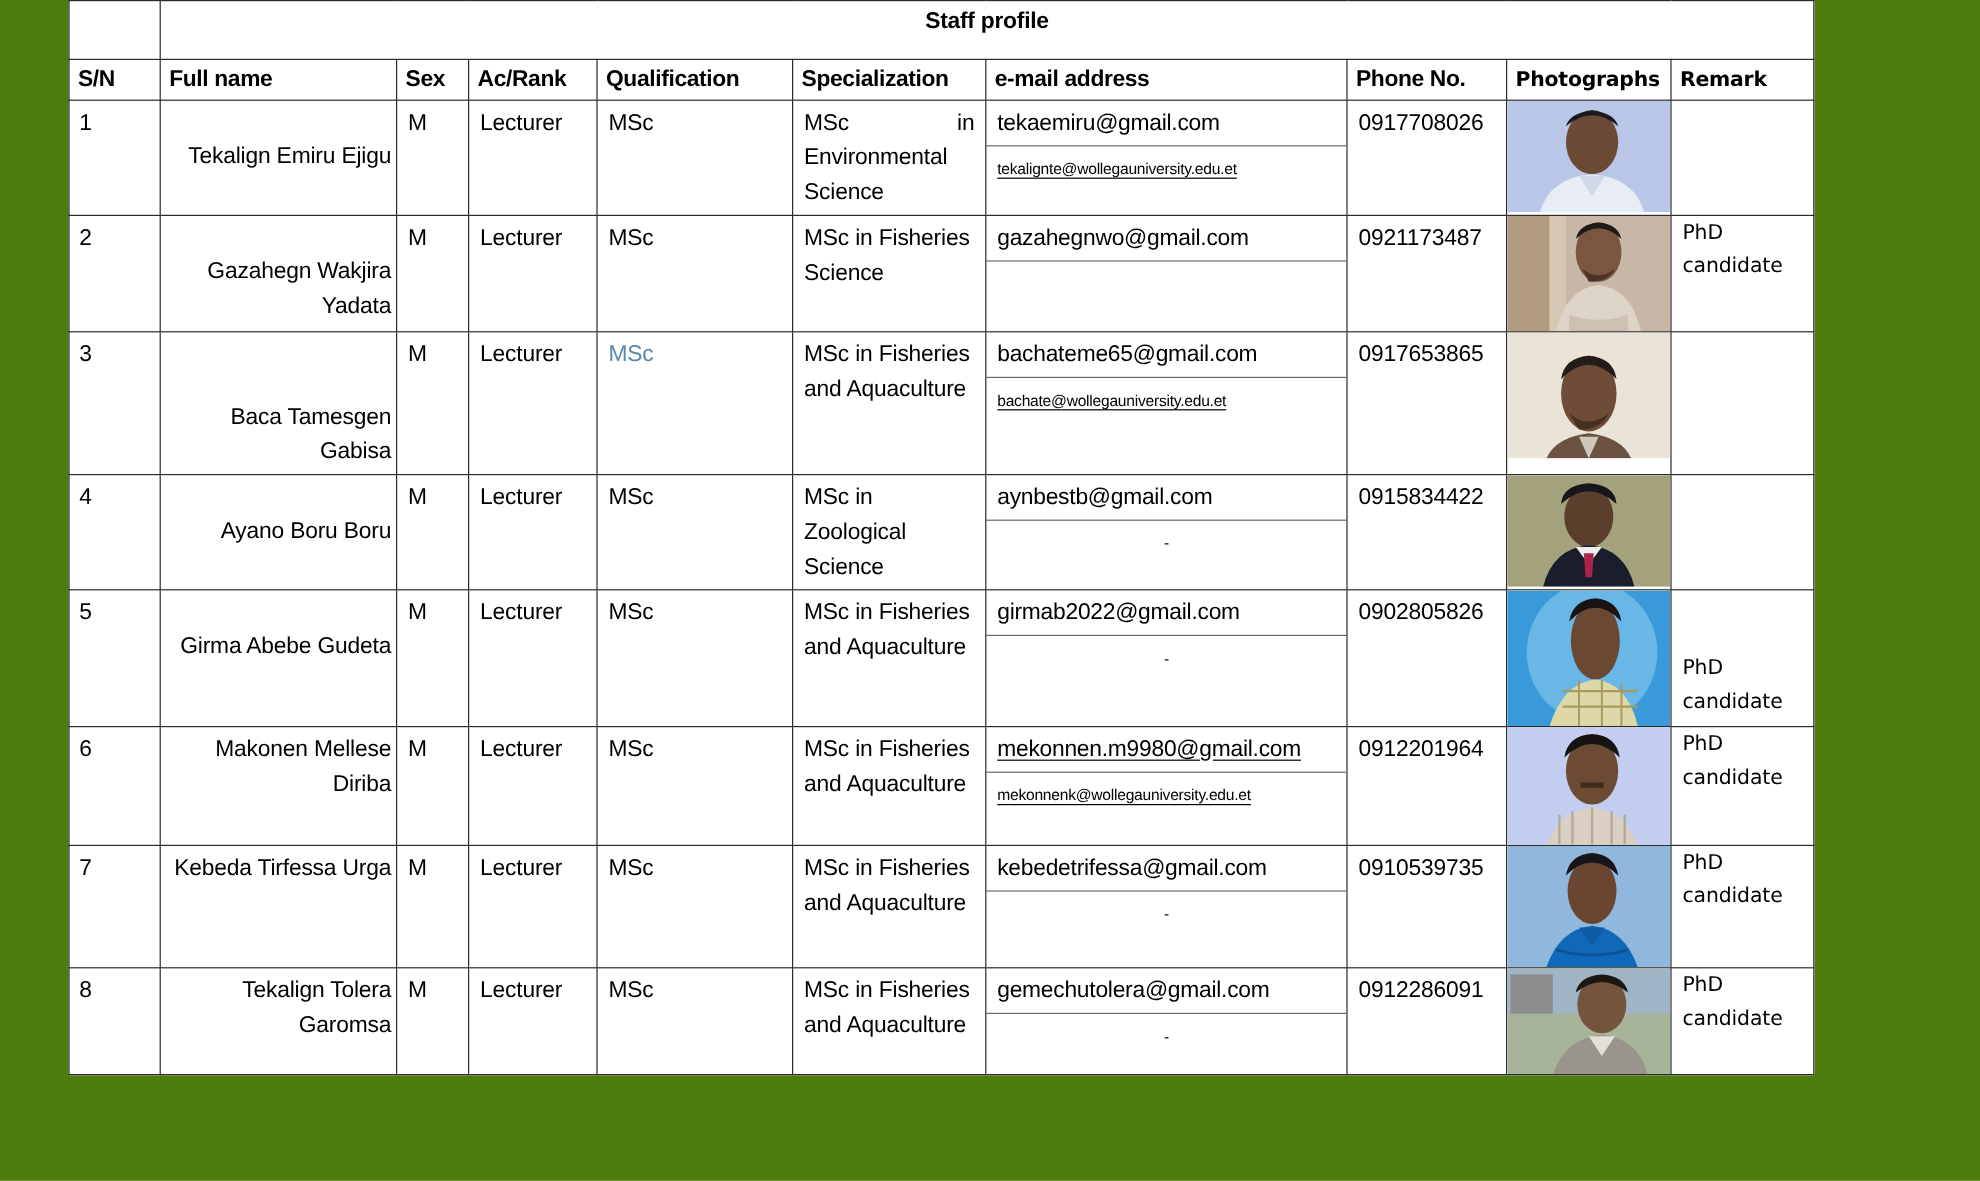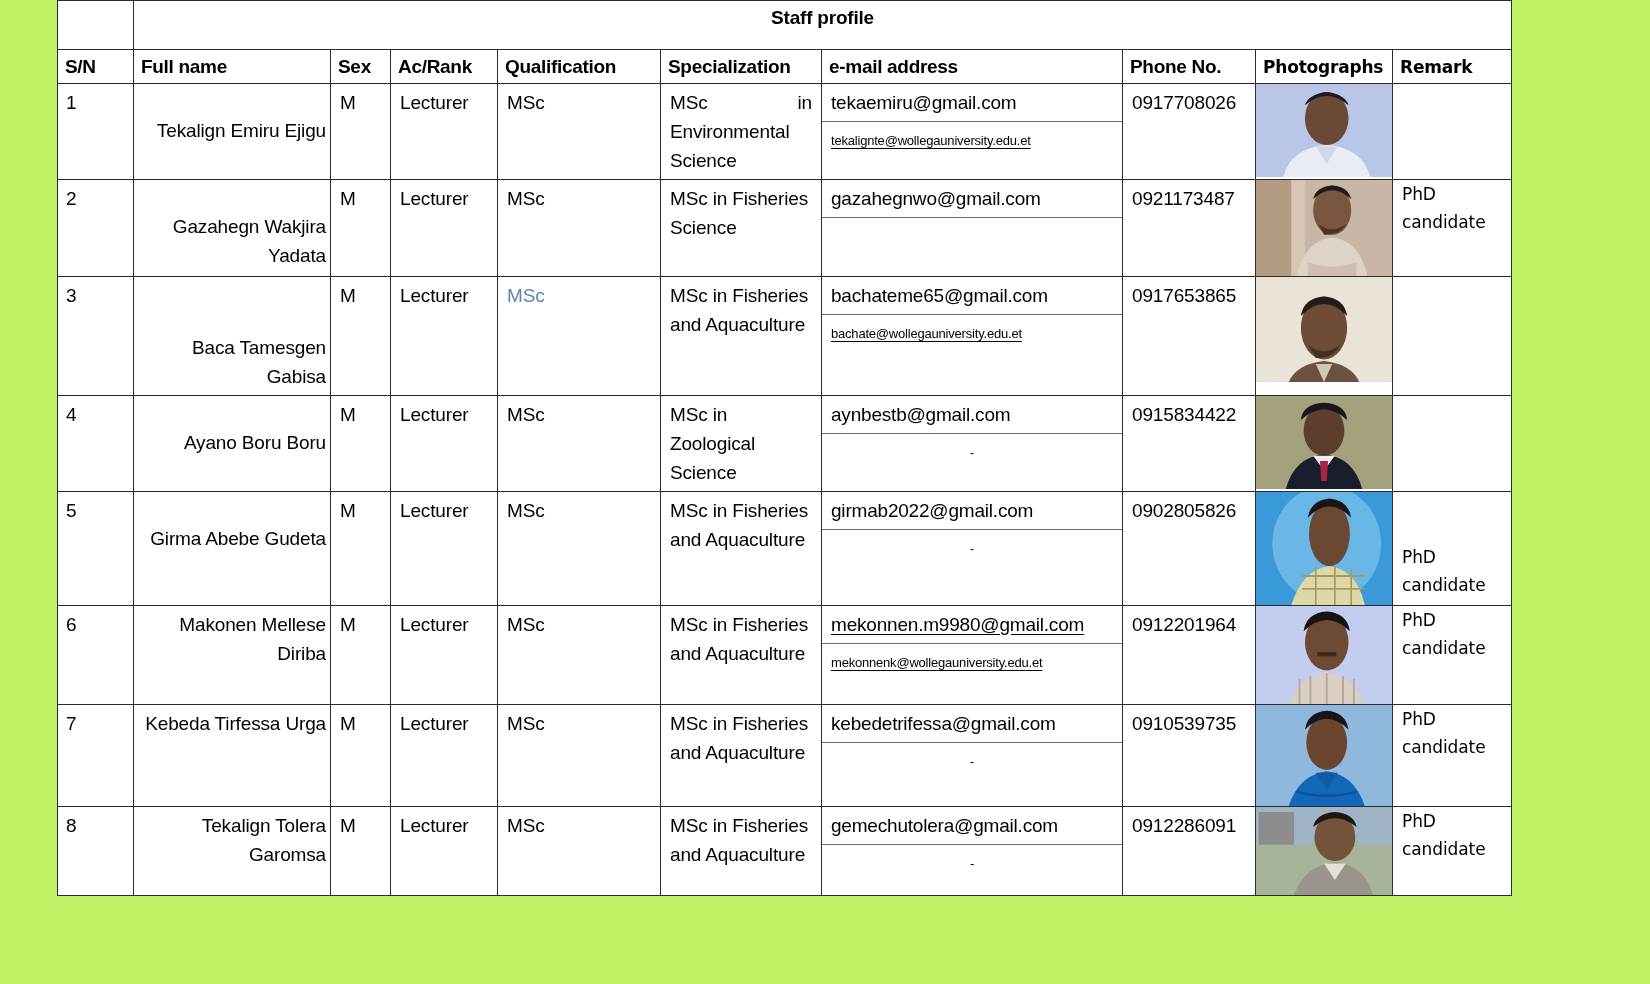--- a/index.html
+++ b/index.html
@@ -13,21 +13,21 @@
     height: 984px;
     font-family: "Liberation Sans", sans-serif;
     color: #000000;
     overflow: hidden;
   }
 
   #page {
     position: relative;
     width: 1650px;
     height: 984px;
-    background: #bef264;
+    background: #4d7c0f;
   }
 
   
   .staff-table {
     position: absolute;
     left: 57px;
     top: 0px;
     width: 1454px;
     border-collapse: collapse;
     table-layout: fixed;

